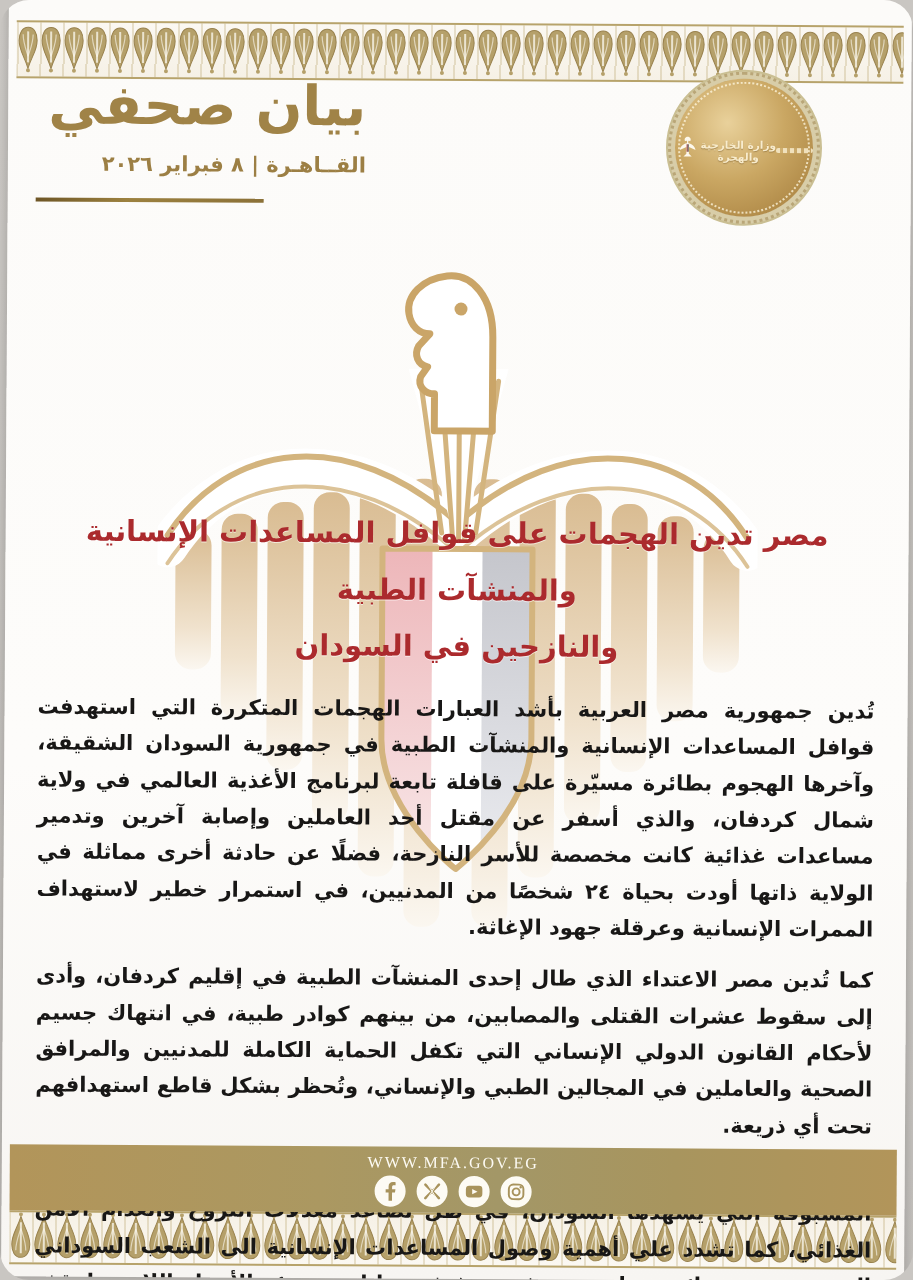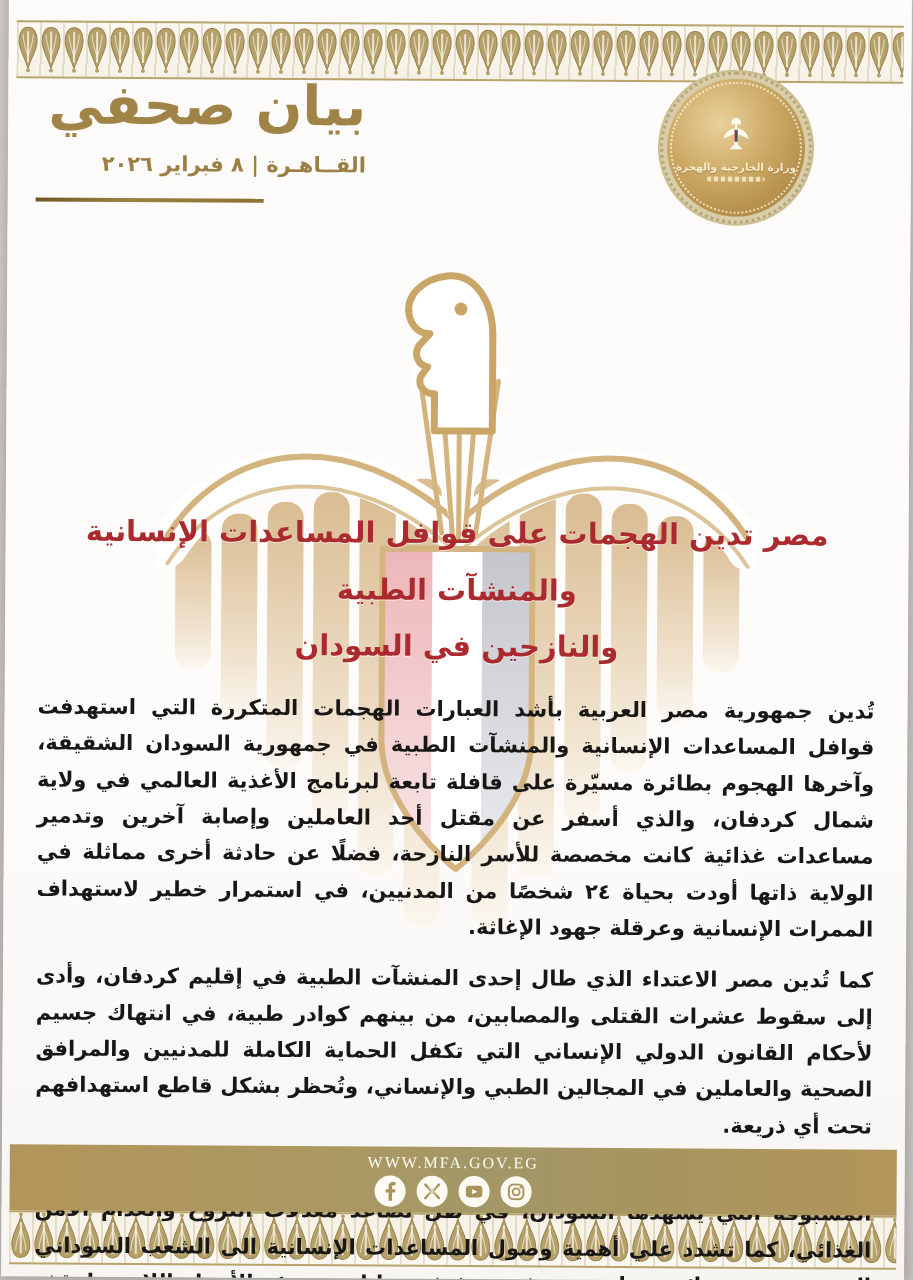--- a/index.html
+++ b/index.html
@@ -1,18 +1,18 @@
 <!DOCTYPE html>
 <html lang="ar"><head>
 <meta charset="utf-8">
 <style>
   html,body{margin:0;padding:0;background:#c9c6c2;}
   .stage{position:relative;width:913px;height:1280px;overflow:hidden;
          background:linear-gradient(180deg,#cfccc8,#c5c2be);
-         font-family:"DejaVu Sans",sans-serif;}
+         font-family:"DejaVu Sans",sans-serif;border-radius:29px;}
   .page{position:absolute;left:5px;right:5px;top:-3px;bottom:1px;
         background:linear-gradient(180deg,#fcfbf9 0%,#fdfcfa 60%,#f7f5f2 100%);
         transform:rotate(.35deg);transform-origin:50% 50%;
         box-shadow:0 0 14px rgba(0,0,0,.25);overflow:hidden;}
 
   
   .frieze{position:absolute;left:8px;right:8px;height:54px;display:flex;
           align-items:flex-start;overflow:hidden;
           border-top:2px solid #b7a36b;border-bottom:2px solid #b7a36b;
           background:
@@ -22,24 +22,24 @@
   .frieze.bottom{top:1216px;height:50px;transform:scaleY(-1);}
   .frieze svg{flex:0 0 auto;display:block;}
 
   
   .titleblock{position:absolute;left:28px;top:80px;width:330px;color:#9d8046;}
   .title{font-size:55px;font-weight:700;color:#a08347;direction:rtl;line-height:1.1;}
   .dateline{margin-top:16px;font-size:21px;font-weight:700;color:#9c7f44;direction:rtl;}
   .rule{margin-top:22px;width:228px;height:4px;
         background:linear-gradient(90deg,#6e5626,#9c813f 40%,#8b7138);}
 
-  .seal{position:absolute;right:106px;top:80px;width:138px;height:138px;border-radius:50%;
+  .seal{position:absolute;right:98px;top:80px;width:138px;height:138px;border-radius:50%;
         background:radial-gradient(circle at 38% 32%,#e9d19b 0%,#caa763 45%,#b08a48 80%,#a37e3f 100%);
         box-shadow:0 0 0 7px #d8cda8,0 0 0 9px #cabf93,0 1px 6px rgba(0,0,0,.2);
-        display:flex;flex-direction:column;align-items:center;justify-content:center;}
+        display:flex;flex-direction:row;align-items:center;justify-content:center;}
   .seal::before{content:"";position:absolute;inset:3px;border-radius:50%;
         border:2px dotted rgba(255,248,226,.75);}
   .seal::after{content:"";position:absolute;inset:-7px;border-radius:50%;
         border:3px dotted rgba(160,135,80,.55);}
   .sealtext{margin-top:6px;font-size:10.5px;font-weight:700;color:#f8eccd;
         direction:rtl;text-align:center;text-shadow:0 1px 1px rgba(120,90,40,.5);}
   .sealline{margin-top:4px;width:58px;height:5px;border-radius:3px;
         background:repeating-linear-gradient(90deg,rgba(248,236,205,.85) 0 4px,rgba(248,236,205,.15) 4px 7px);}
 
   

